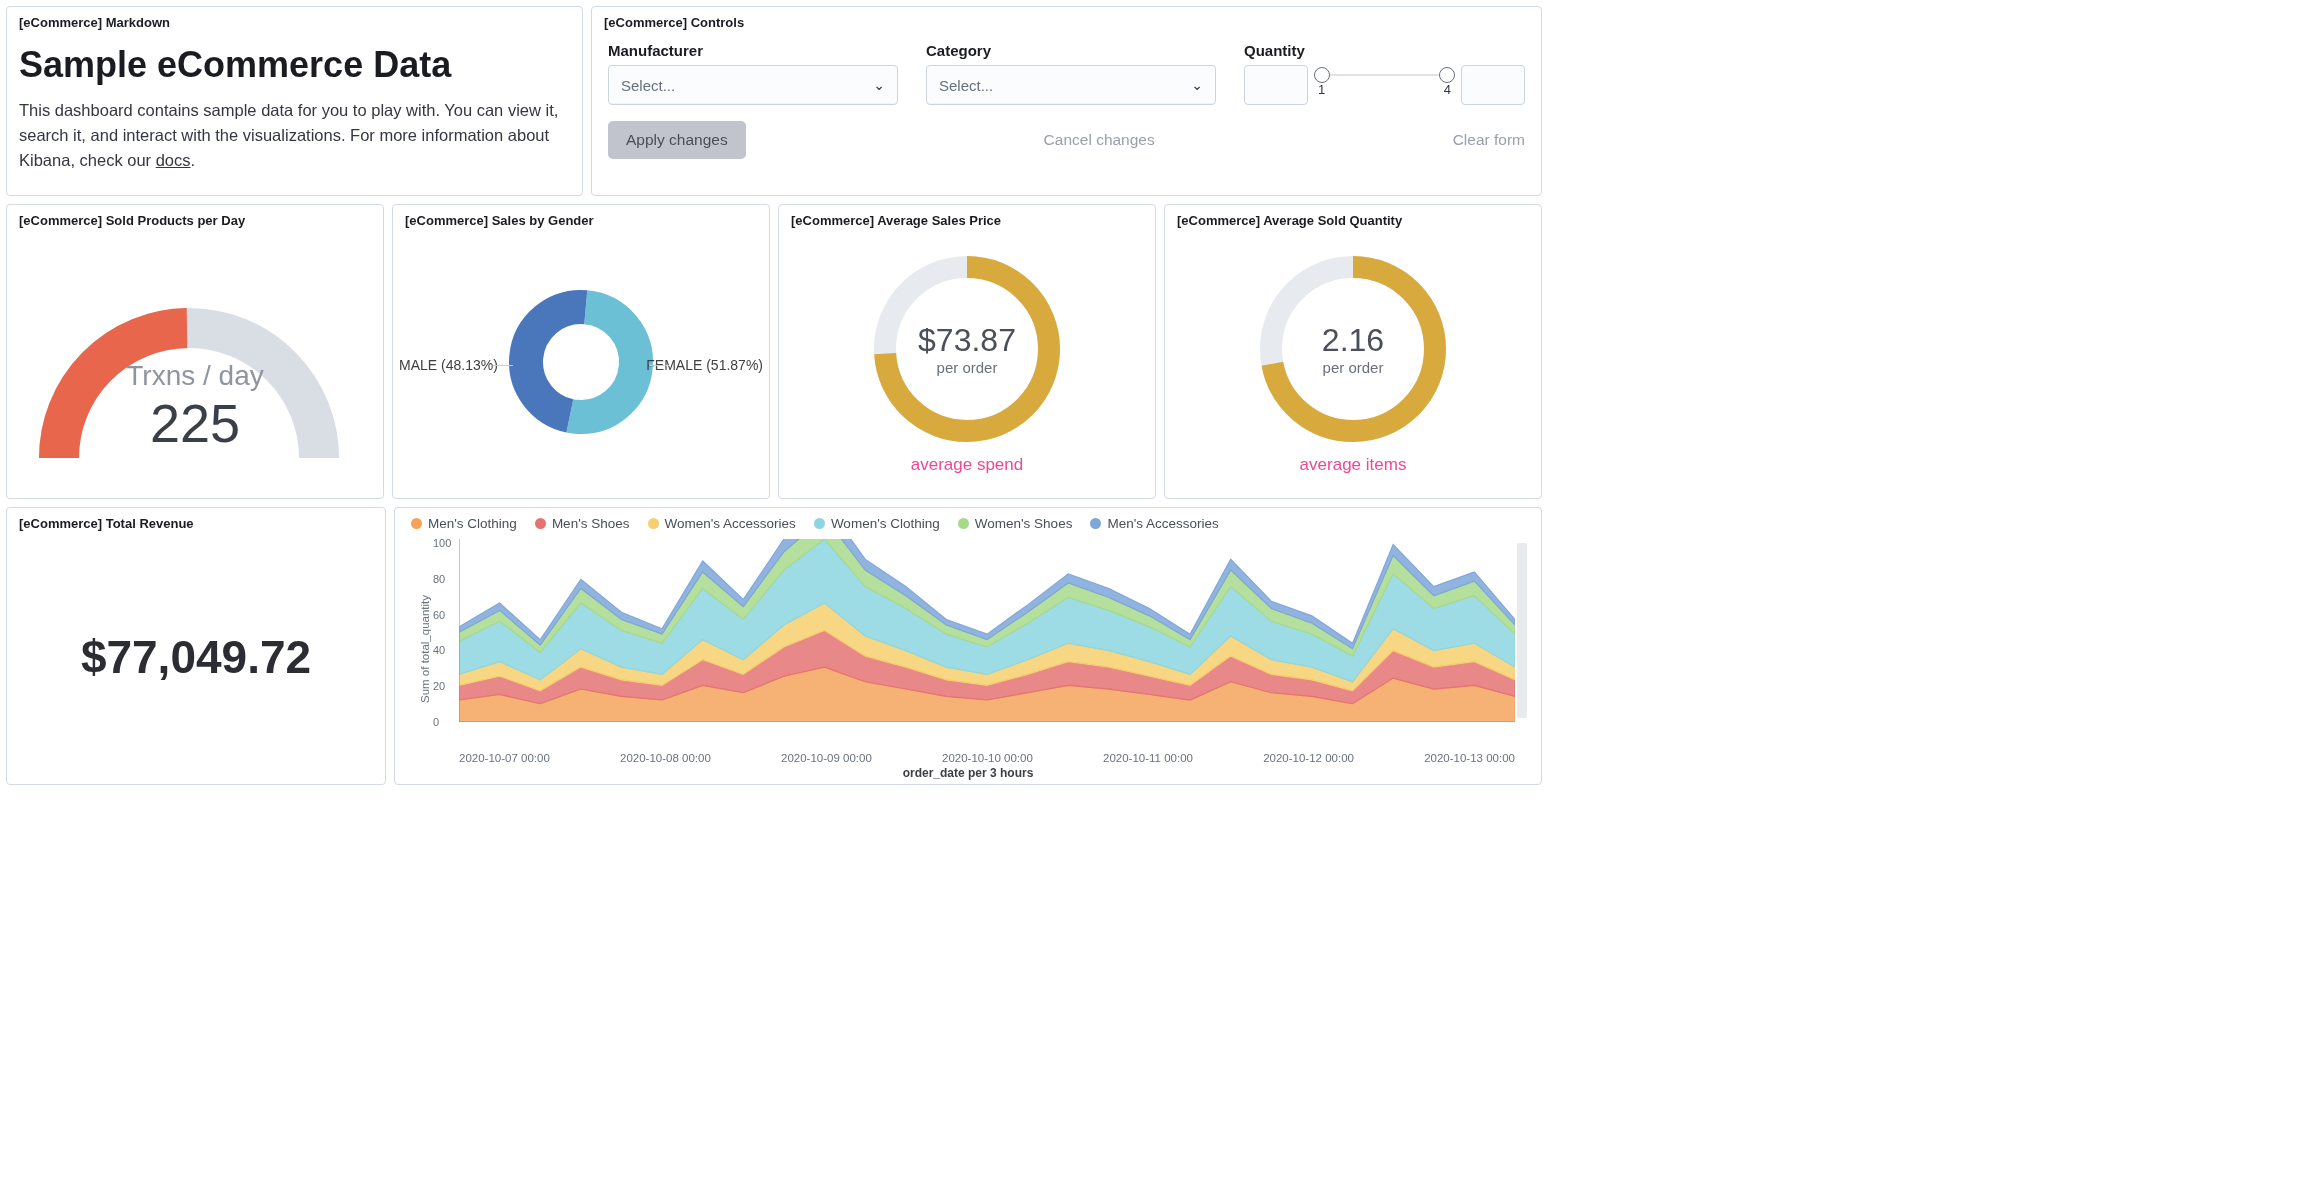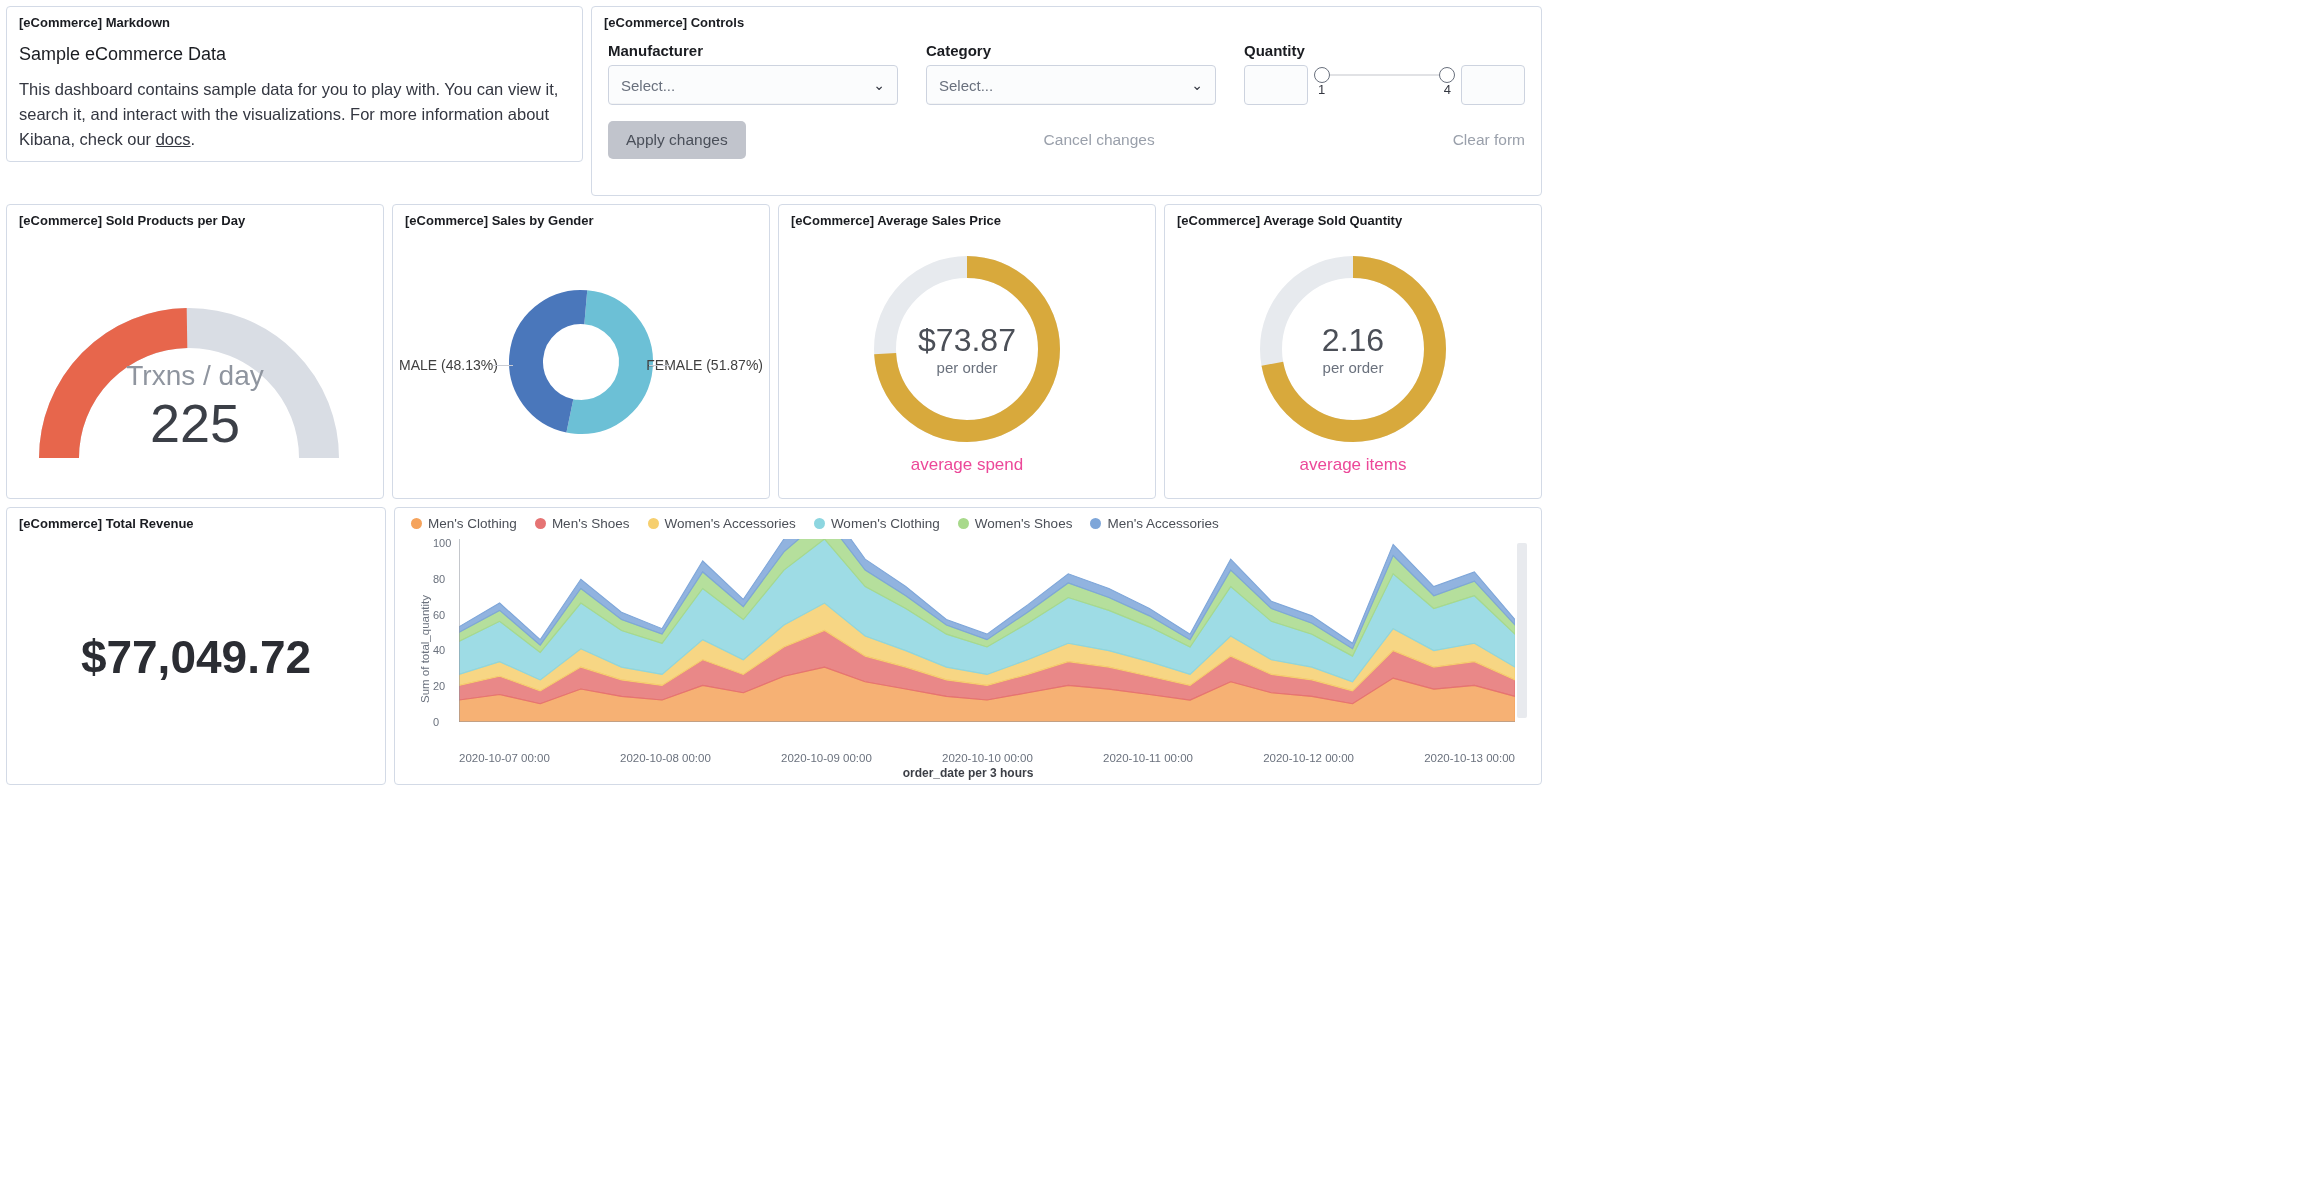--- a/index.html
+++ b/index.html
@@ -30,28 +30,28 @@
     font-size: 13px;
     font-weight: 700;
     color: #1a1c21;
     padding: 8px 12px 4px 12px;
   }
   .panel-body { flex: 1; padding: 4px 12px 10px 12px; display:flex; flex-direction:column; }
   .grid { display:block; }
   .row { display:flex; gap:8px; margin-bottom:8px; }
   .row:last-child { margin-bottom:0; }
 
-  .p-markdown { width: 577px; height: 156px; }
+  .p-markdown { width: 577px; height: 190px; }
   .p-controls { flex:1; height:190px; }
   .p-sold, .p-gender, .p-avgprice, .p-avgqty { width:380px; height:295px; }
   .p-revenue { width:380px; height:278px; }
   .p-category { flex:1; height:278px; }
 
   
-  .md-h1 { font-size: 18px; font-weight: 400; color:#1a1c21; margin: 6px 0 12px 0; }
+  .md-h1 { font-size: 36px; font-weight: 700; color:#1a1c21; margin: 6px 0 12px 0; }
   .md-p  { font-size: 16.5px; line-height: 1.5; color:#343741; }
   .md-p a { color:#343741; text-decoration: underline; }
 
   
   .controls-row { display:flex; gap: 28px; padding: 4px 4px 0 4px;}
   .ctrl-col { display:flex; flex-direction:column; gap:6px; }
   .ctrl-label { font-weight:600; font-size:15px; color:#1a1c21; }
   .ctrl-select {
     display:flex; justify-content:space-between; align-items:center;
     width: 290px; height:40px; padding:0 12px;

